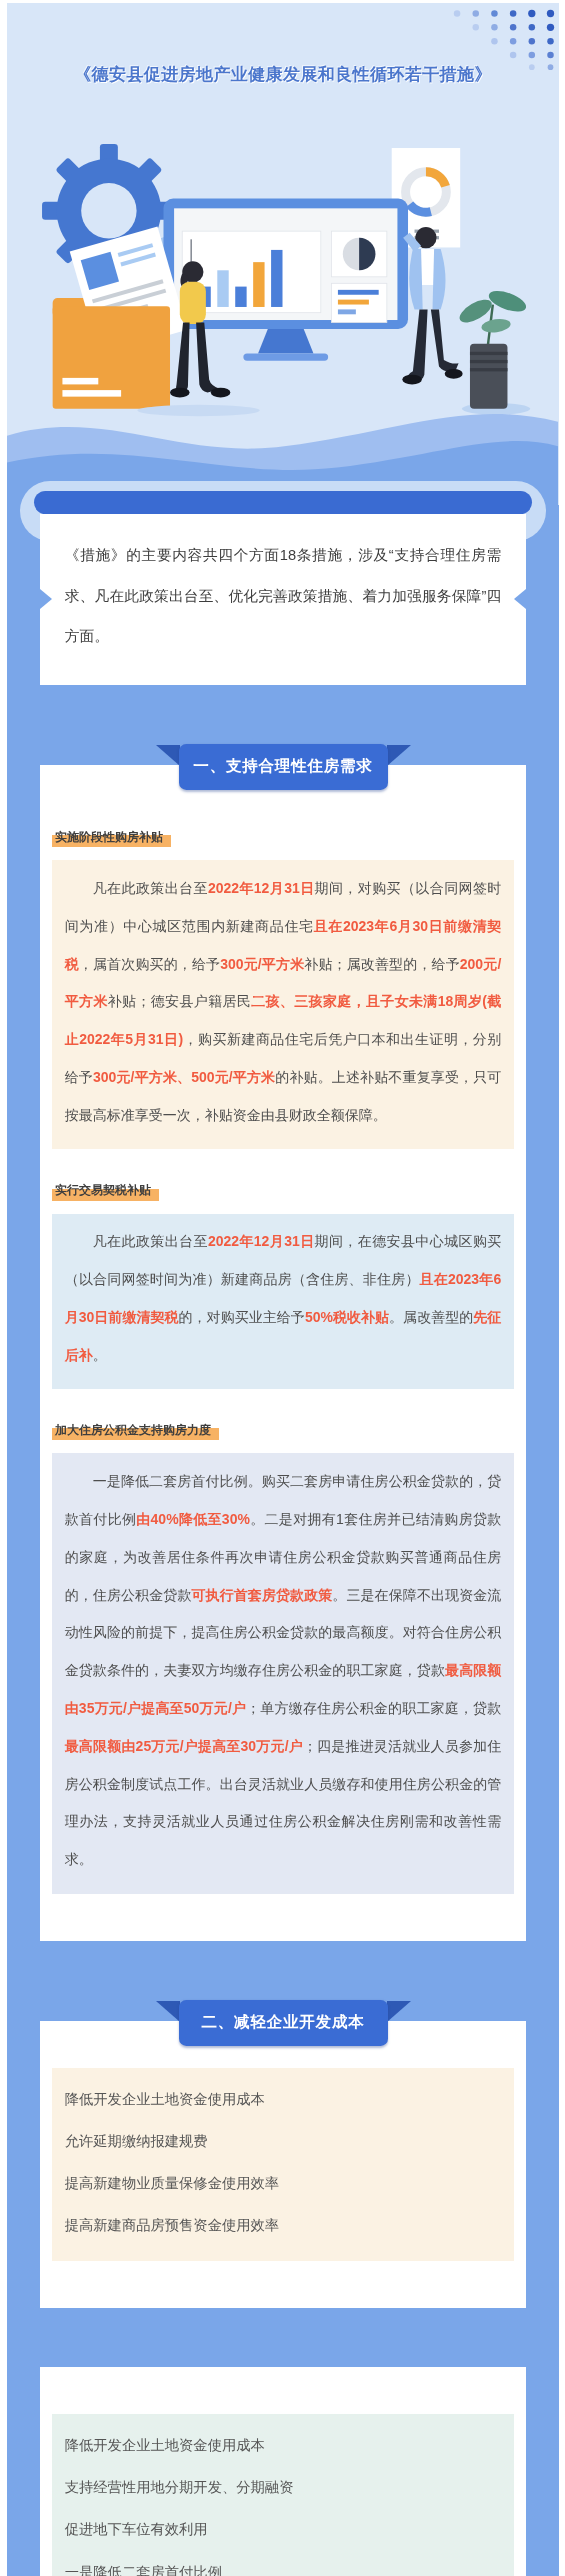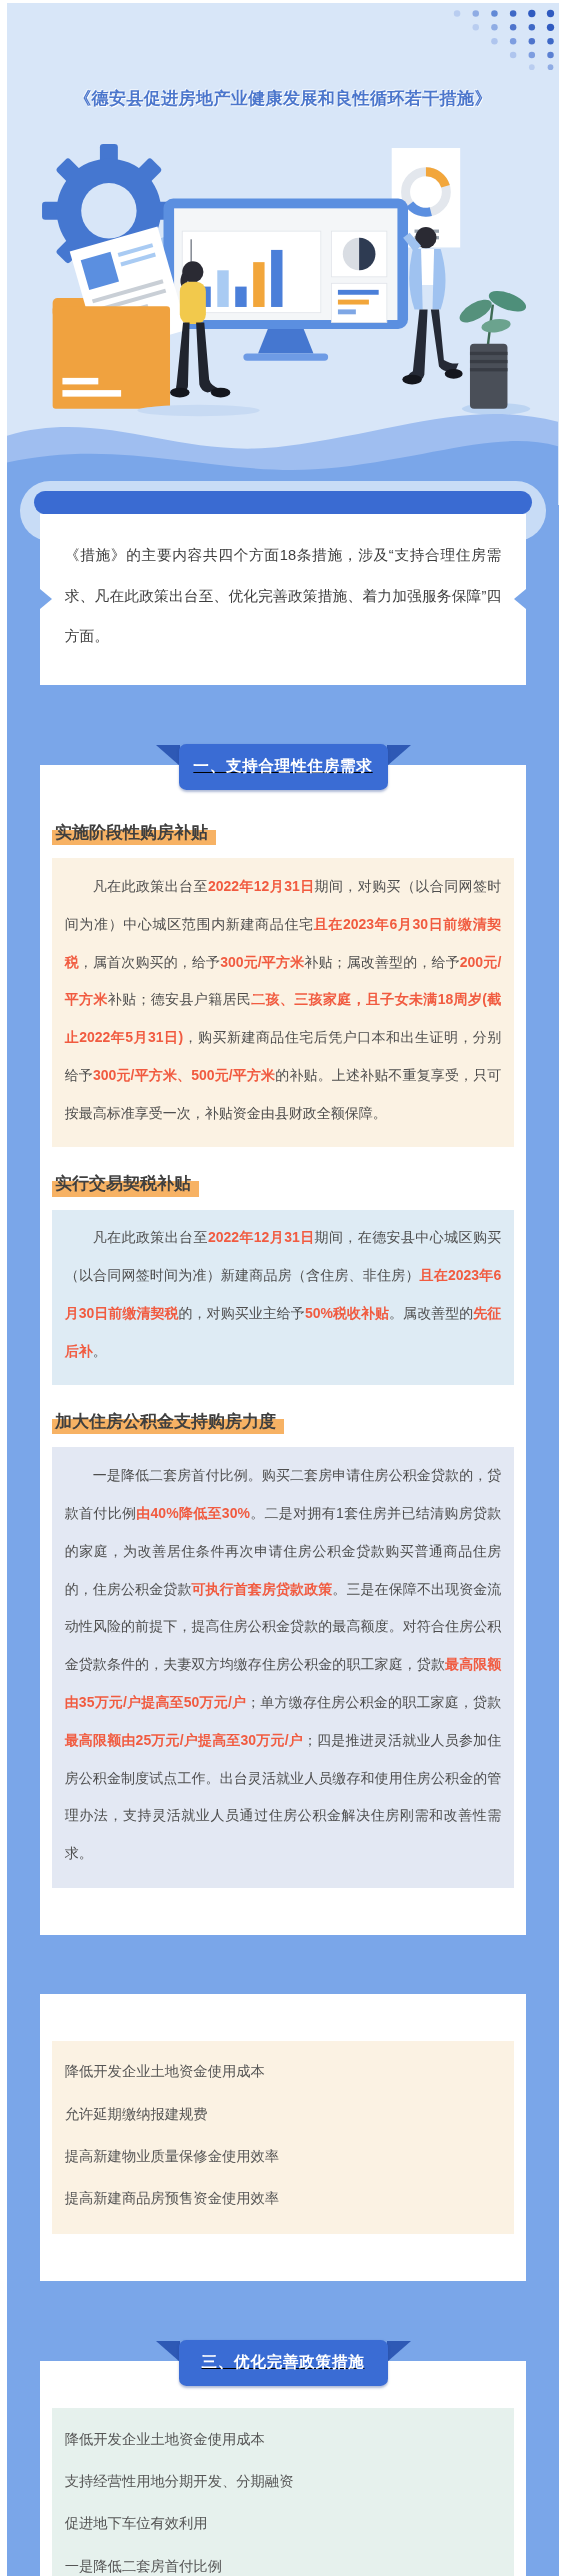--- a/index.html
+++ b/index.html
@@ -2,21 +2,21 @@
 <html lang="zh" style="font-size:13px"><head>
 <meta charset="utf-8">
 <style>
   html,body{margin:0;padding:0;background:#ffffff;}
   body{width:566px;font-family:"Liberation Sans","DejaVu Sans",sans-serif;}
   .shell{padding:3.3px 7.3px 11.4px;background:#fff;}
 
   
   .hero{position:relative;background:#D8E6F8;height:502px;overflow:hidden;}
   .dots{position:absolute;top:3.3px;right:0;}
-  .hero-title{position:relative;z-index:2;text-align:center;margin-top:84px;
+  .hero-title{position:relative;z-index:2;text-align:center;margin-top:60px;
     font-size:17px;font-weight:bold;color:#4B76CC;letter-spacing:0.4px;
     text-shadow:0.8px 0.8px 0 #fff,-0.8px -0.8px 0 #ffffffaa;}
   .illust{position:absolute;left:0;top:114px;}
   .wave{position:absolute;left:0;bottom:0;}
 
   
   .body-blue{background:#7AA6E9;padding-bottom:45px;}
 
   
   .intro-wrap{position:relative;padding-top:0;}
@@ -24,33 +24,33 @@
   .capsule-bar{position:absolute;top:10.6px;left:14px;right:14px;height:23px;border-radius:11.4px;background:#3A6BD2;}
   .intro-card{position:relative;margin:-51px 33px 0;background:#fff;padding:21px 24.5px 28px;}
   .intro-card::before,.intro-card::after{content:"";position:absolute;top:50%;margin-top:-10.6px;
     width:0;height:0;border-top:10.6px solid transparent;border-bottom:10.6px solid transparent;}
   .intro-card::before{left:0;border-left:12.2px solid #7AA6E9;}
   .intro-card::after{right:0;border-right:12.2px solid #7AA6E9;}
   .intro-text{margin:0;font-size:14.7px;line-height:2.75;color:#3d3d3d;text-align:justify;}
 
   
   .section{margin-top:59px;}
-  .ribbon{position:relative;z-index:3;width:209px;margin:0 auto -24.5px;text-decoration:underline;}
+  .ribbon{position:relative;z-index:3;width:209px;margin:0 auto -24.5px;}
   .ribbon .fold{position:absolute;top:1.6px;width:0;height:0;border-style:solid;}
   .ribbon .fold.l{left:-23px;border-width:0 24.5px 21px 0;border-color:transparent #2E59B5 transparent transparent;}
   .ribbon .fold.r{right:-23px;border-width:21px 24.5px 0 0;border-color:#2E59B5 transparent transparent transparent;}
   .ribbon .face{position:relative;z-index:2;background:#3A6CD4;border-radius:7.3px;height:46px;
     display:flex;align-items:center;justify-content:center;
     box-shadow:0 1.6px 2.4px rgba(30,60,140,.35);}
   .ribbon .face span{color:#fff;font-size:15.5px;font-weight:bold;letter-spacing:0.8px;}
 
   .sec-card{position:relative;z-index:1;margin:0 33px;background:#fff;padding:47px 11.4px 31px;}
 
-  .sub-heading{display:inline-block;margin:7px 0 13px;padding:1.6px 8.2px 1.6px 3.3px;
-    font-size:17px;font-weight:bold;color:#3f3f3f;
+  .sub-heading{display:inline-block;margin:15px 0 13px;padding:1.6px 8.2px 1.6px 3.3px;
+    font-size:12px;font-weight:bold;color:#3f3f3f;
     background:linear-gradient(transparent 42%, #F7B264 42%);}
   .para-box{padding:9.8px 13px 14.7px;margin-bottom:23px;}
   .para-box:last-child{margin-bottom:16px;}
   .para{margin:0;font-size:14px;line-height:2.7;color:#4e4e4e;text-align:justify;}
   .indent{text-indent:2em;}
   .em{color:#F15B40;font-weight:bold;}
   .box-cream{background:#FBF2E3;}
   .box-blue{background:#DEEBF4;}
   .box-lav{background:#E3E8F3;}
   .box-green{background:#E6F1ED;}
@@ -252,38 +252,38 @@
         <div>
           <span class="sub-heading">加大住房公积金支持购房力度</span>
           <div class="para-box box-lav">
             <p class="para indent"><span>一是降低二套房首付比例。购买二套房申请住房公积金贷款的，贷款首付比例</span><span class="em">由40%降低至30%</span><span>。二是对拥有1套住房并已结清购房贷款的家庭，为改善居住条件再次申请住房公积金贷款购买普通商品住房的，住房公积金贷款</span><span class="em">可执行首套房贷款政策</span><span>。三是在保障不出现资金流动性风险的前提下，提高住房公积金贷款的最高额度。对符合住房公积金贷款条件的，夫妻双方均缴存住房公积金的职工家庭，贷款</span><span class="em">最高限额由35万元/户提高至50万元/户</span><span>；单方缴存住房公积金的职工家庭，贷款</span><span class="em">最高限额由25万元/户提高至30万元/户</span><span>；四是推进灵活就业人员参加住房公积金制度试点工作。出台灵活就业人员缴存和使用住房公积金的管理办法，支持灵活就业人员通过住房公积金解决住房刚需和改善性需求。</span></p>
           </div>
         </div>
       </div>
     </div>
 
     <div class="section">
+      <div class="ribbon">
+        <span class="fold l"></span>
+        <span class="fold r"></span>
+        <div class="face">
+            <span>二、减轻企业开发成本</span>
+          </div>
+      </div>
       <div class="sec-card">
         <div class="para-box box-cream list-box">
           <p>降低开发企业土地资金使用成本</p>
           <p>允许延期缴纳报建规费</p>
           <p>提高新建物业质量保修金使用效率</p>
           <p>提高新建商品房预售资金使用效率</p>
         </div>
       </div>
     </div>
 
     <div class="section">
-      <div class="ribbon">
-        <span class="fold l"></span>
-        <span class="fold r"></span>
-        <div class="face">
-            <span>三、优化完善政策措施</span>
-          </div>
-      </div>
       <div class="sec-card">
         <div class="para-box box-green list-box">
           <p>降低开发企业土地资金使用成本</p>
           <p>支持经营性用地分期开发、分期融资</p>
           <p>促进地下车位有效利用</p>
           <p>一是降低二套房首付比例</p>
           <p>科学把握住房用地供应节奏</p>
 
         </div>
       </div>

